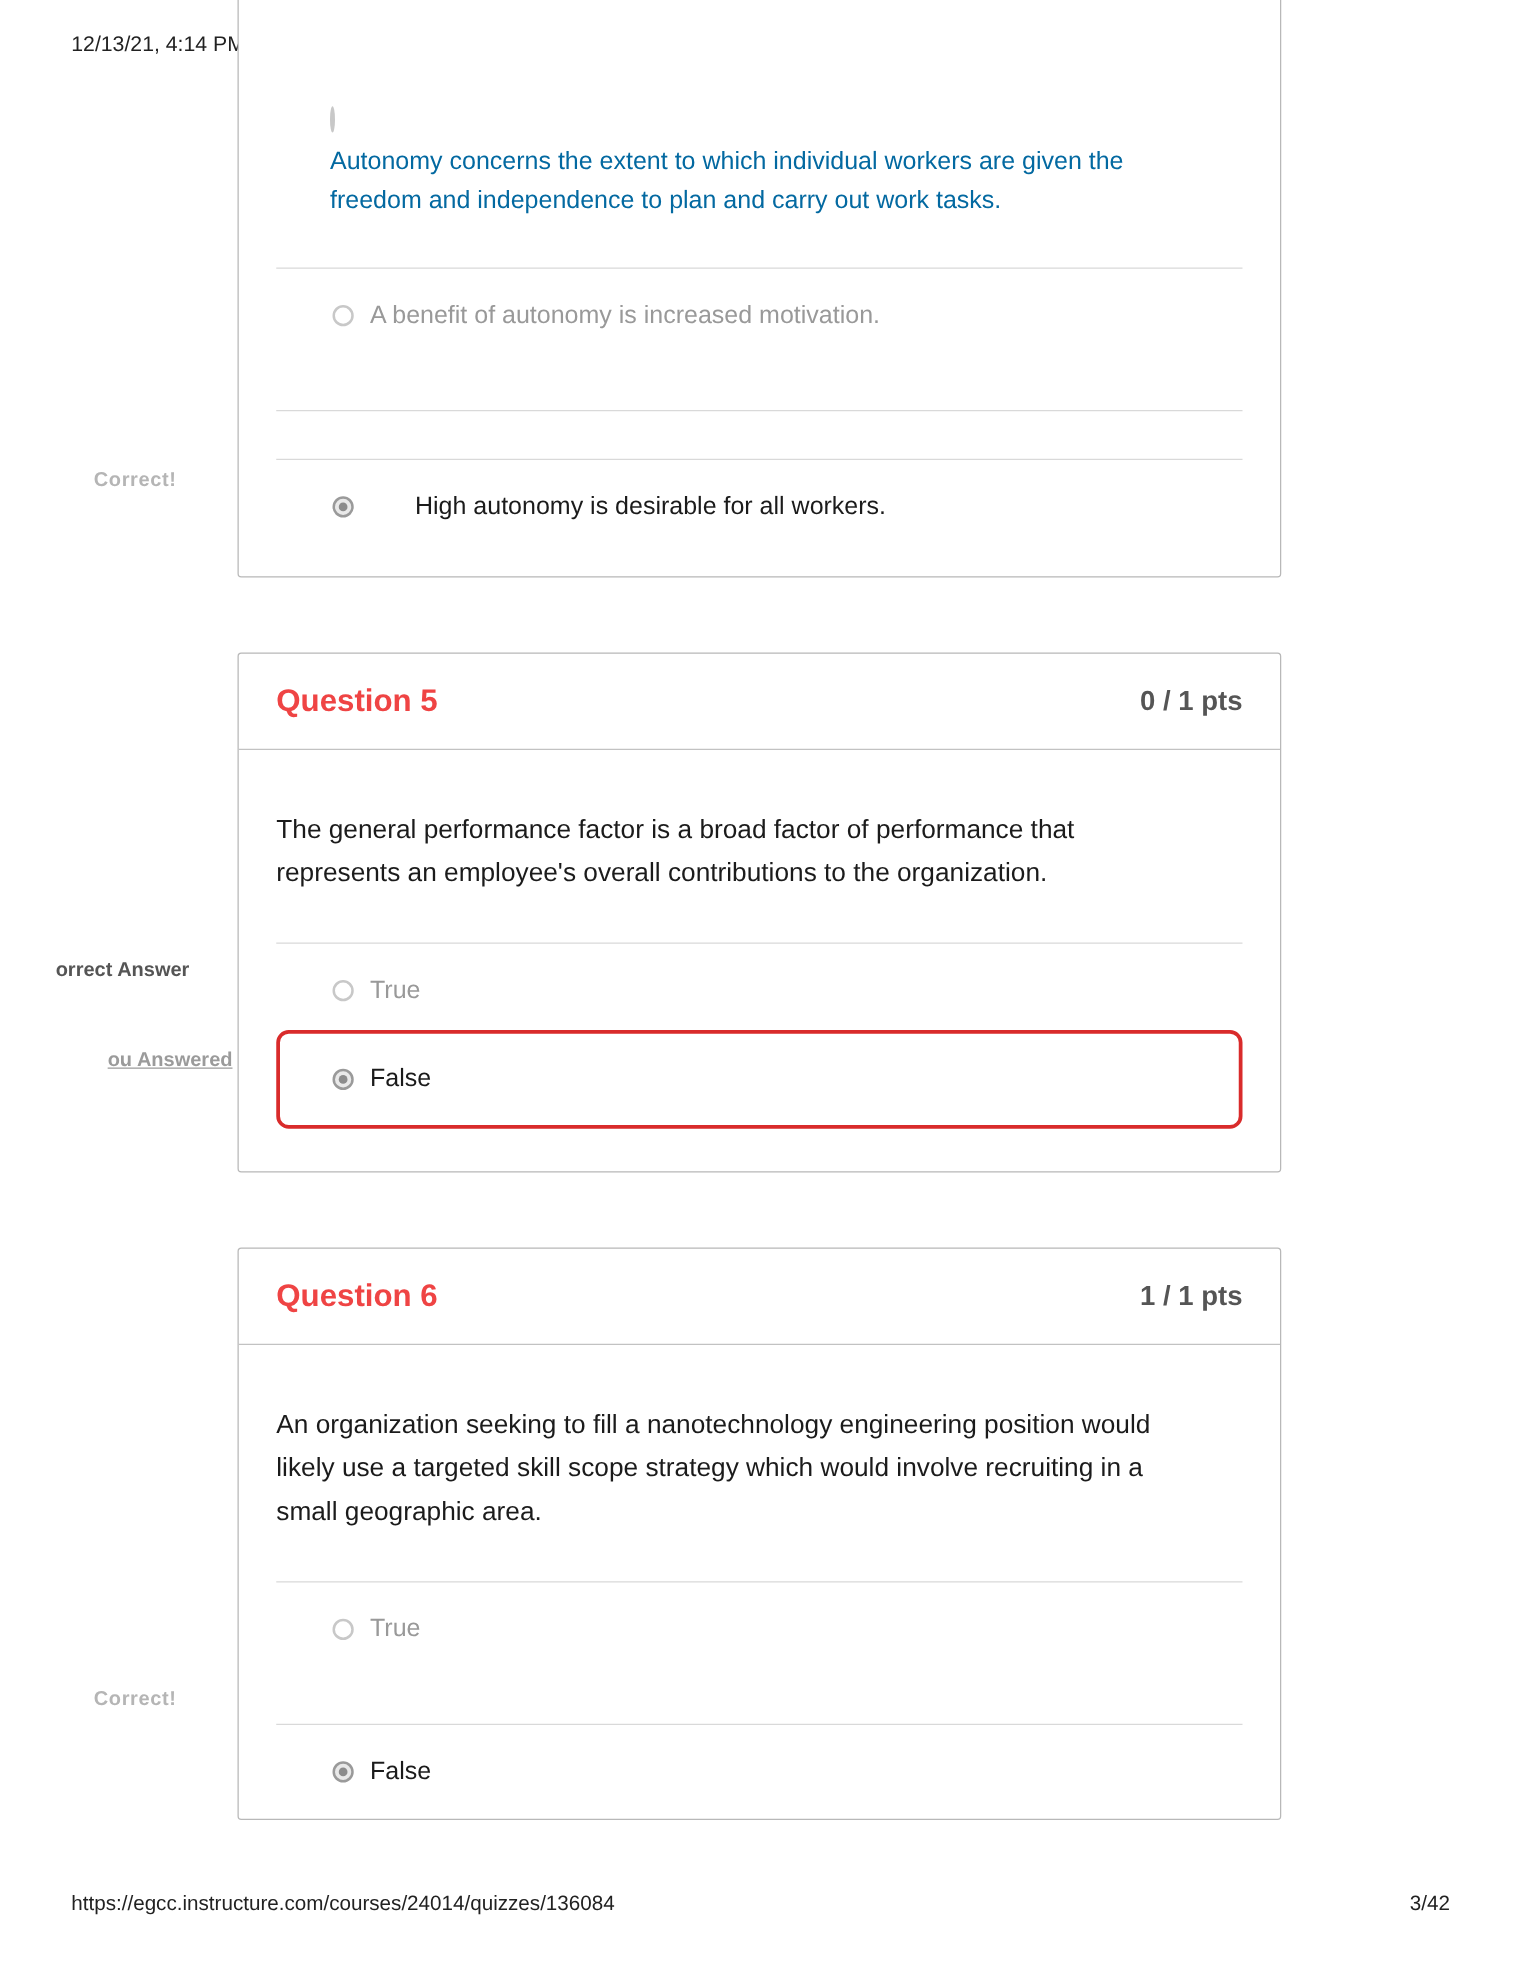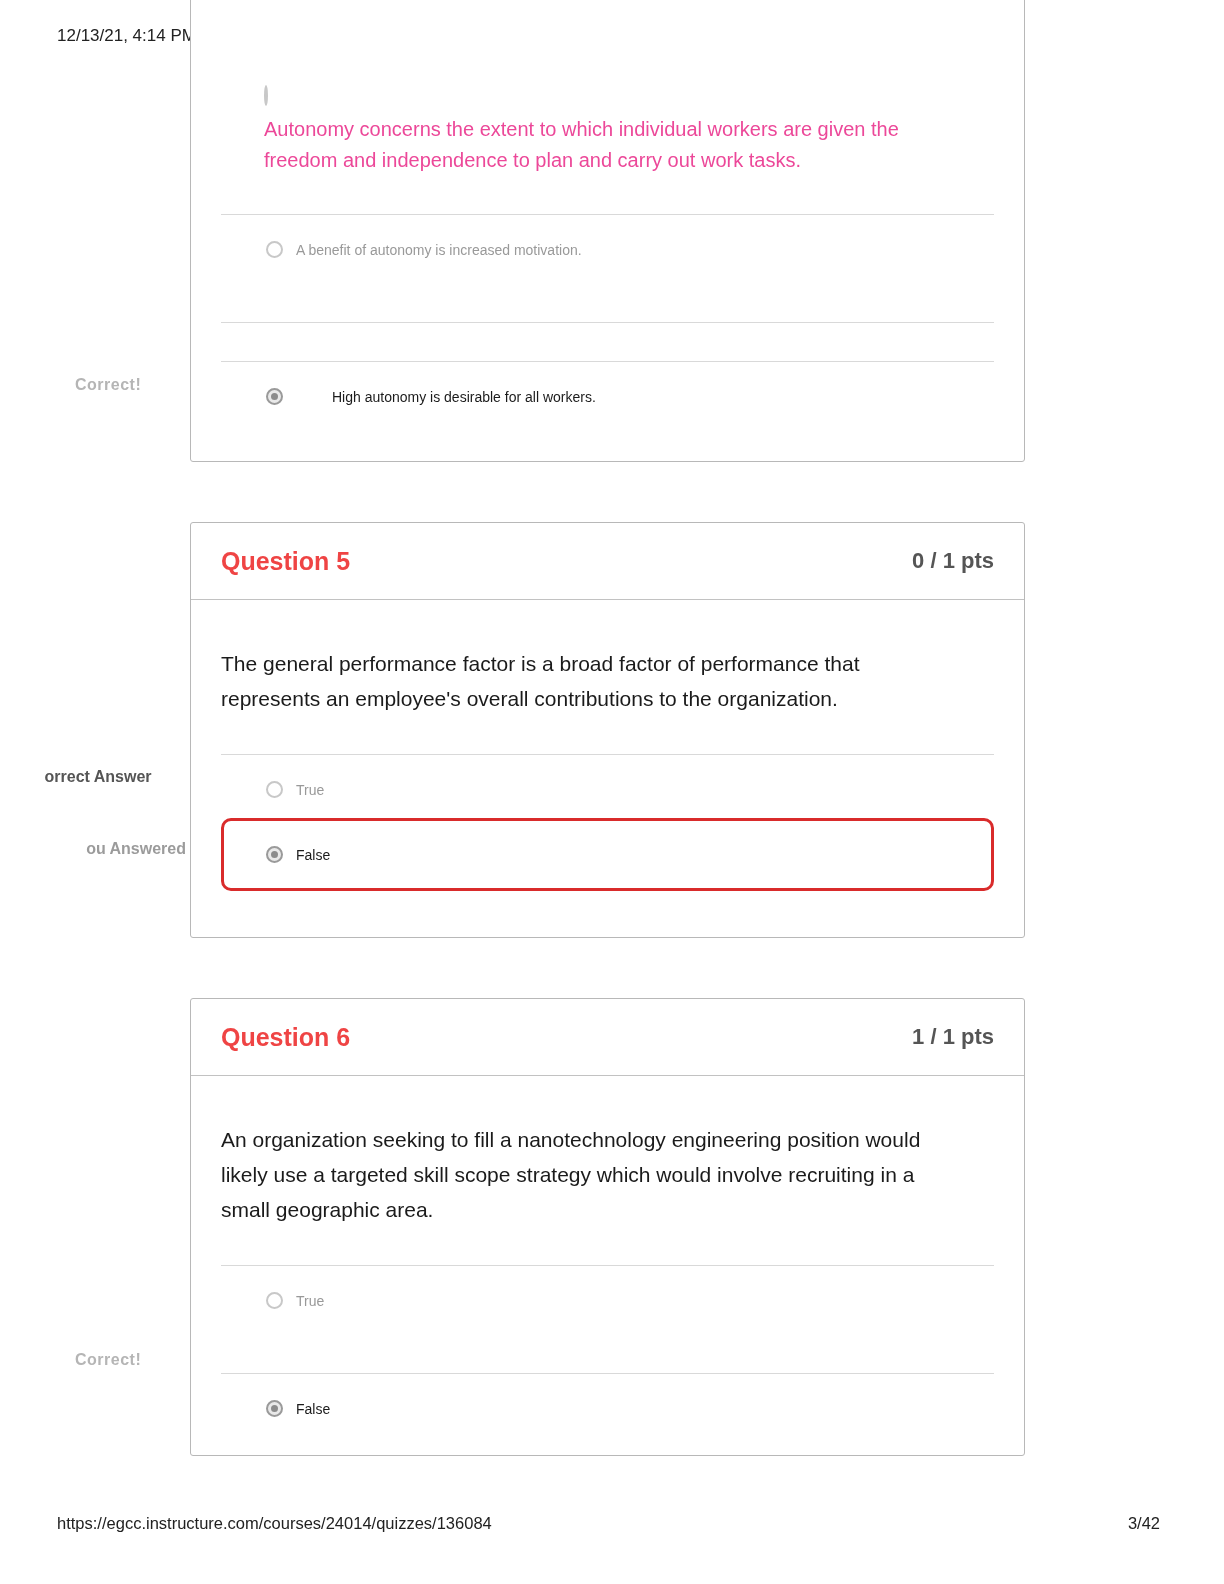--- a/index.html
+++ b/index.html
@@ -47,45 +47,45 @@
   .radio {
     width:17px; height:17px; box-sizing:border-box; flex:none;
     border:2px solid #c8c8c8; border-radius:50%; background:#fff;
     margin-right:13px; position:relative;
   }
   .radio.selected { border-color:#9a9a9a; background:#e9e9e9; }
   .radio.selected::after {
     content:""; position:absolute; left:3px; top:3px; right:3px; bottom:3px;
     background:#8c8c8c; border-radius:50%;
   }
-  .opt-text { font-size:14px; color:#999999; }
+  .opt-text { font-size:20px; color:#999999; }
   .opt-text.dark { color:#1b1b1b; }
 
   
   .option-stacked { padding:120px 0 0 43px; }
   .option-stacked .opt-paragraph {
-    font-size:20px; line-height:31px; color:#ec4899;
+    font-size:20px; line-height:31px; color:#0369a1;
     margin:9px 0 0 0; max-width:680px;
   }
 
   
   .answer-box {
     border:3px solid #d92b2b; border-radius:10px;
     margin-top:6px; box-sizing:border-box;
   }
   .answer-box .option { padding:25px 0 25px 42px; }
 
   
   .side-label { position:absolute; font-weight:bold; font-size:16px; white-space:nowrap; }
   .label-correct { color:#b5b5b5; letter-spacing:0.5px; }
   .label-correct-answer { color:#555555; left:0; width:196px; text-align:center; }
   .label-you-answered { color:#9b9b9b; left:0; width:186px; text-align:right; }
   .pos-correct-a  { left:75px; top:376px; }
   .pos-ca-q5      { top:768px; }
-  .pos-ya-q5      { top:840px; }
+  .pos-ya-q5      { top:840px;text-decoration:underline; }
   .pos-correct-q6 { left:75px; top:1351px; }
 </style>
 </head>
 <body>
 
 <div class="page">
 
   <div class="print-header">
     <span class="print-datetime">12/13/21, 4:14 PM</span>
     <span class="print-title">Final Exam: Human Resources Management - MGT208_1006</span>

